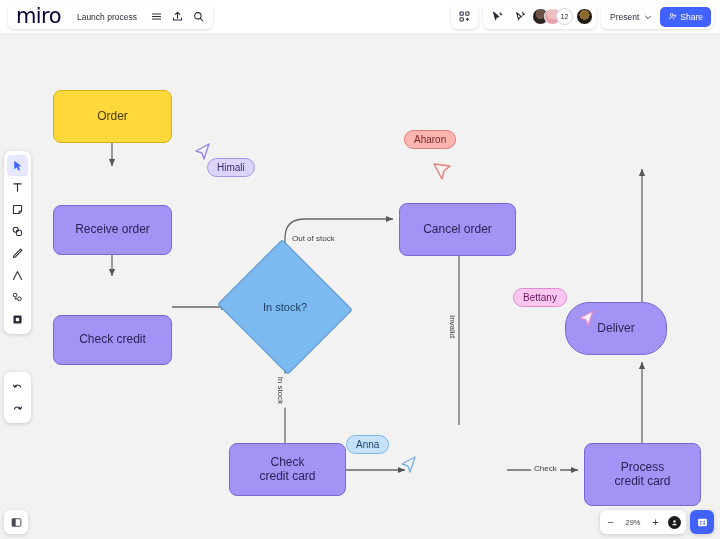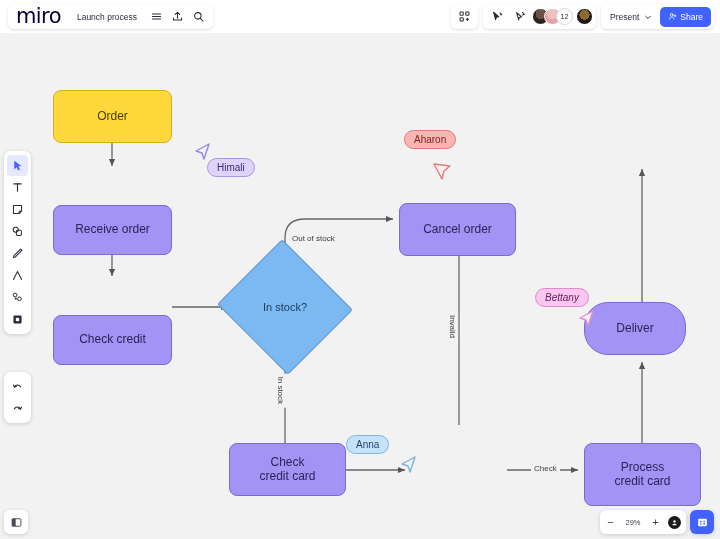--- a/index.html
+++ b/index.html
@@ -372,21 +372,21 @@
     <div class="node purple" style="left:53px; top:282px; width:119px; height:50px;">Check credit</div>
 
     <div class="diamond" style="left:235px; top:228px; width:100px; height:92px;">
       <div class="dshape"></div>
       <div class="dlabel">In stock?</div>
     </div>
 
     <div class="node purple" style="left:399px; top:170px; width:117px; height:53px;">Cancel order</div>
 
 
-    <div class="node purple" style="left:584px; top:269px; width:102px; height:53px;border-radius:24px;">Deliver</div>
+    <div class="node purple" style="left:565px; top:269px; width:102px; height:53px;border-radius:24px;">Deliver</div>
 
     <div class="node purple" style="left:229px; top:410px; width:117px; height:53px; white-space:pre-line;">Check
 credit card</div>
 
 
     <div class="node purple" style="left:584px; top:410px; width:117px; height:63px; white-space:pre-line;">Process
 credit card</div>
 
     <div class="edge-label" style="left:266px; top:200px;margin-left:23px;">Out of stock</div>
 
@@ -399,21 +399,21 @@
     <svg class="ptr" style="left:192px; top:107px;" width="22" height="24" viewBox="0 0 22 24">
       <path d="M17,4 L4,11 L10,13 L12,19 Z" fill="#f4f2fd" stroke="#9b86e0" stroke-width="1.4" stroke-linejoin="round"></path>
     </svg>
     <div class="cursor-tag himali" style="left:207px; top:125px;">Himali</div>
 
     <div class="cursor-tag aharon" style="left:404px; top:97px;">Aharon</div>
     <svg class="ptr" style="left:430px; top:127px;" width="24" height="24" viewBox="0 0 24 24">
       <path d="M4,4 L12,19 L14,11 L20,6 Z" fill="#fdf0ef" stroke="#dd7f7b" stroke-width="1.4" stroke-linejoin="round"></path>
     </svg>
 
-    <div class="cursor-tag bettany" style="left:535px; top:255px;font-style:italic;">Bettany</div>
+    <div class="cursor-tag bettany" style="left:513px; top:255px;">Bettany</div>
     <svg class="ptr" style="left:576px; top:274px;" width="22" height="24" viewBox="0 0 22 24">
       <path d="M17,4 L4,11 L10,13 L12,19 Z" fill="#fdf0fa" stroke="#dd8fce" stroke-width="1.4" stroke-linejoin="round"></path>
     </svg>
 
     <div class="cursor-tag anna" style="left:346px; top:402px;">Anna</div>
     <svg class="ptr" style="left:398px; top:420px;" width="22" height="24" viewBox="0 0 22 24">
       <path d="M17,4 L4,11 L10,13 L12,19 Z" fill="#eff6fd" stroke="#7fb0de" stroke-width="1.4" stroke-linejoin="round"></path>
     </svg>
 
     <div class="left-tools">

